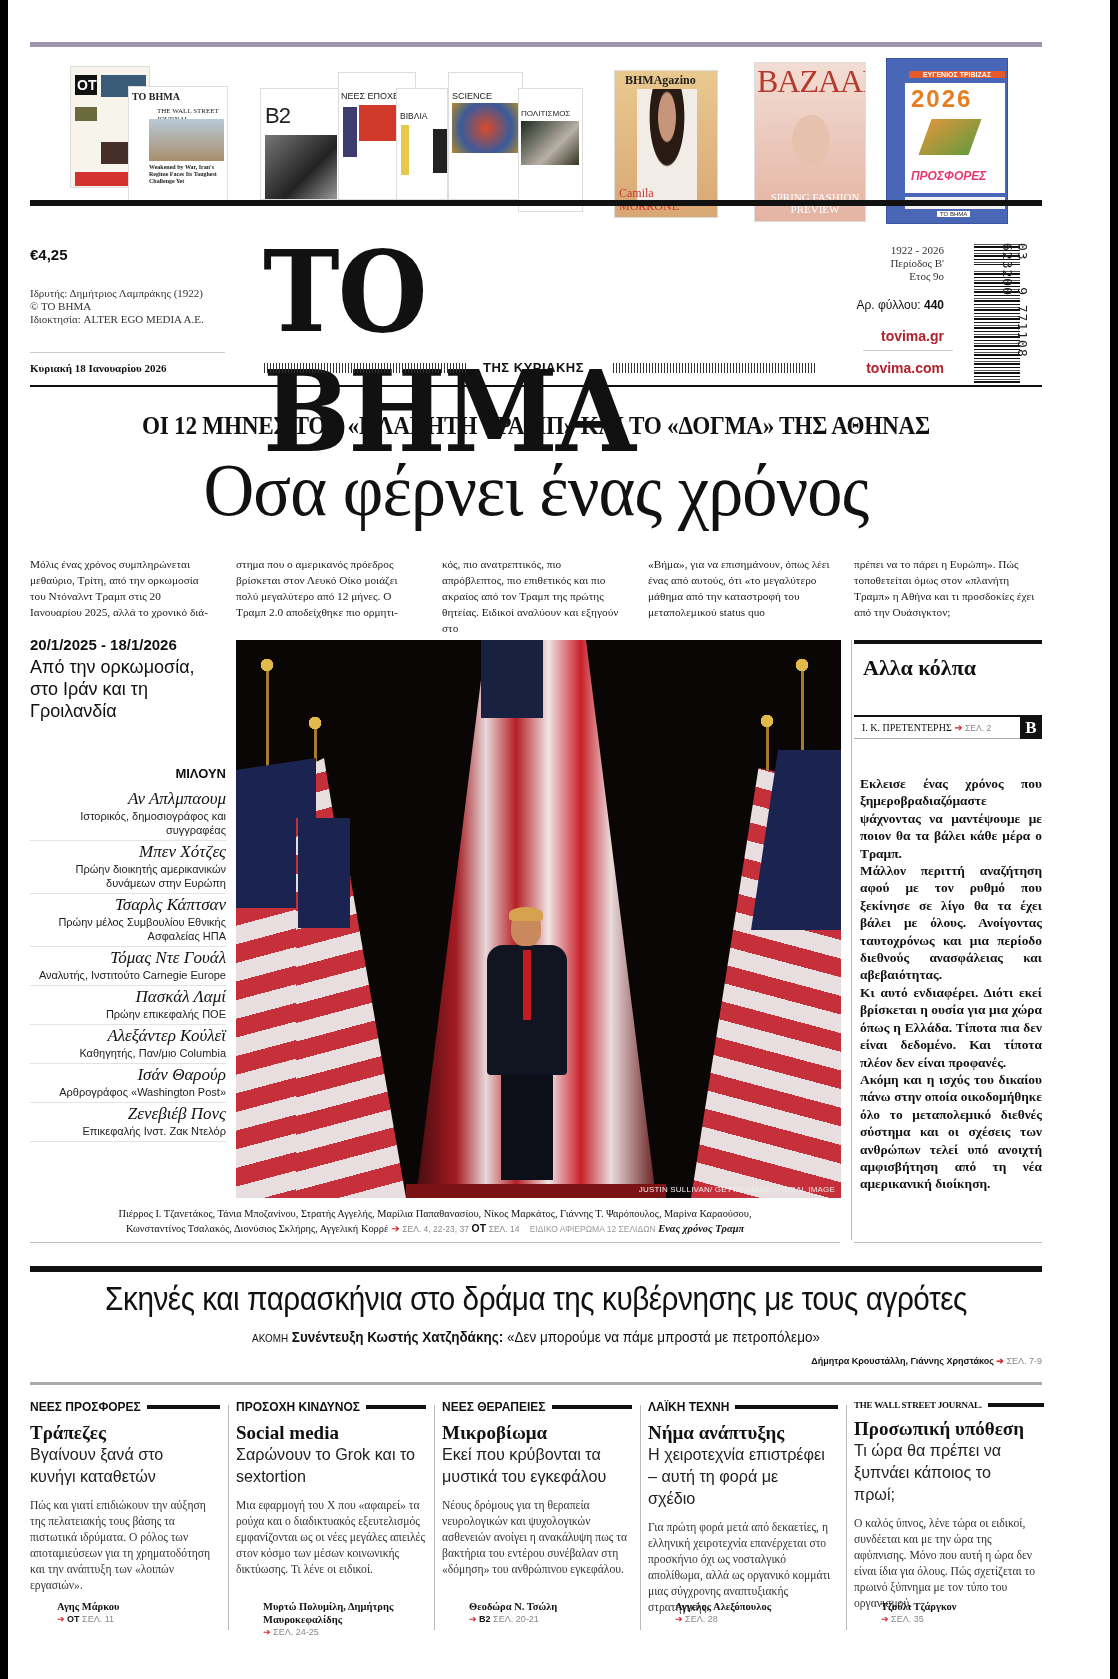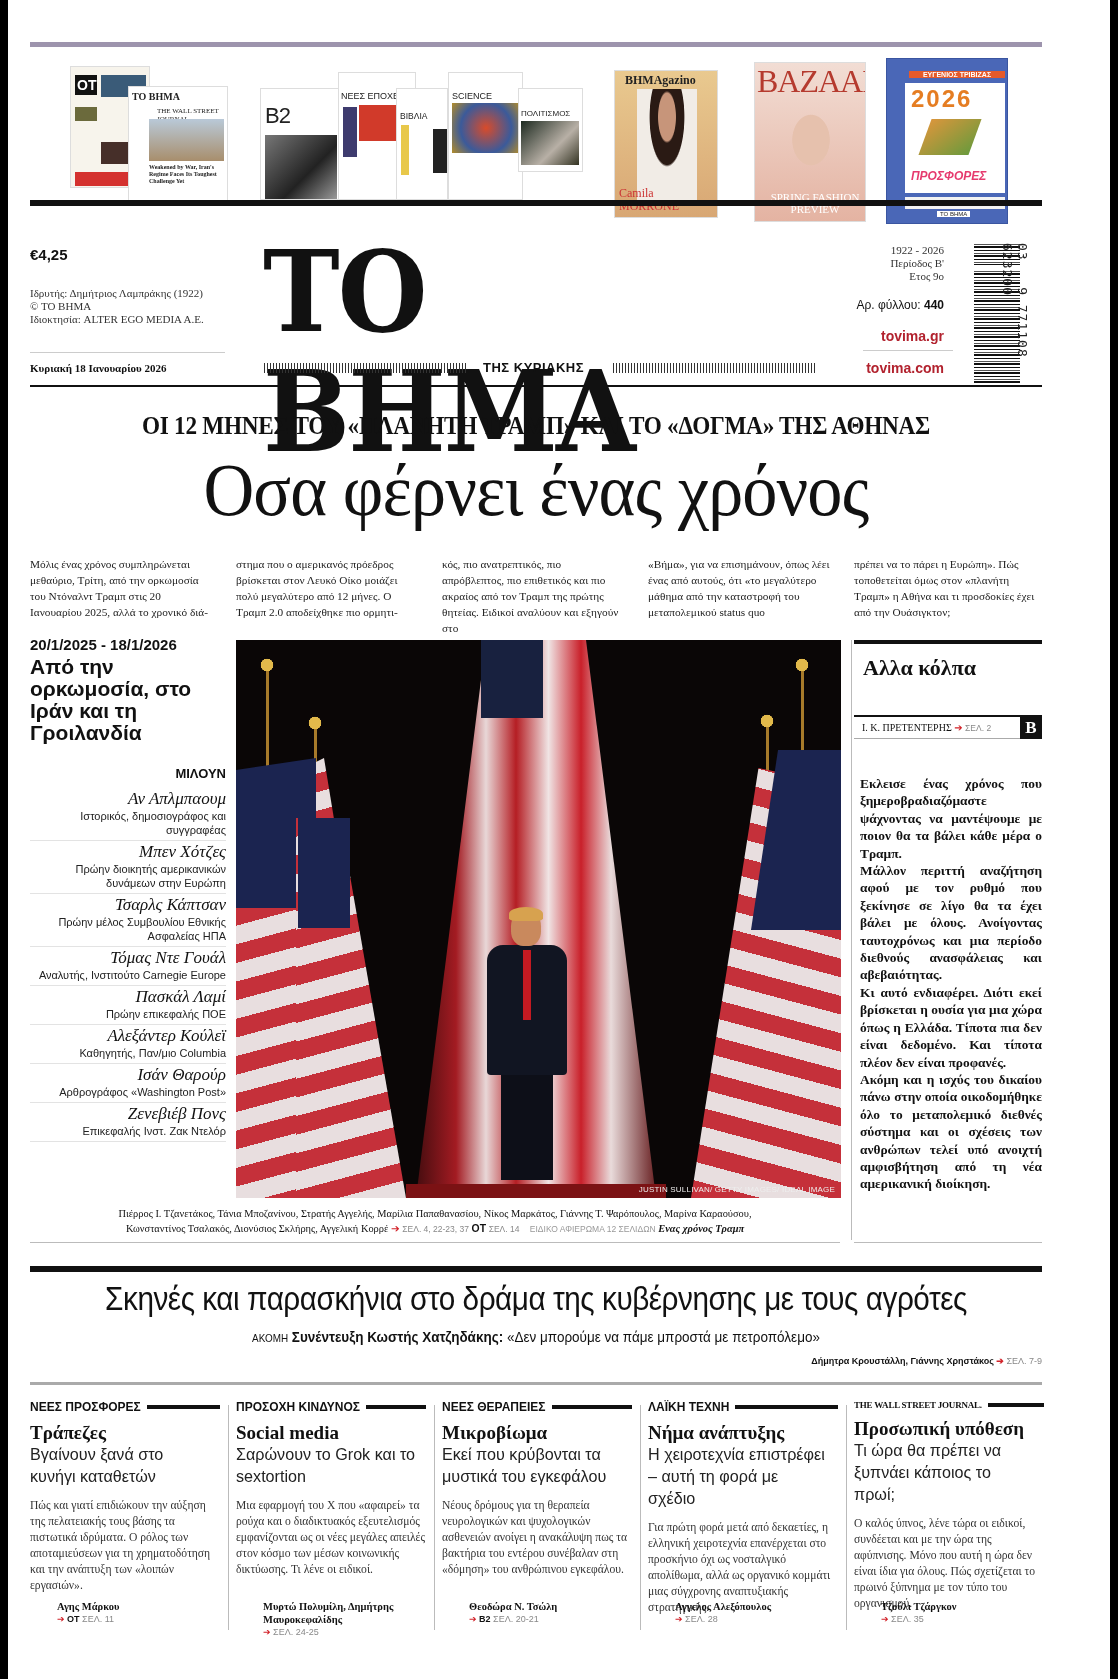--- a/index.html
+++ b/index.html
@@ -37,21 +37,21 @@
 
   
   .kicker { left: 22px; top: 412px; width: 1012px; text-align: center; font-family: "Liberation Serif", serif; font-weight: 700; font-size: 25px; letter-spacing: -.3px; transform: scaleX(.93); }
   .headline { left: 22px; top: 448px; width: 1012px; text-align: center; font-family: "Liberation Serif", serif; font-size: 74px; line-height: 84px; letter-spacing: -1px; transform: scaleX(.95); }
 
   .intro { top: 556px; width: 182px; font-family: "Liberation Serif", serif; font-size: 11.3px; line-height: 16px; color: #222; }
 
   
   .rangebox { left: 22px; top: 636px; width: 196px; text-align: left; }
   .range { font-size: 15px; font-weight: 700; }
-  .rtitle { font-size: 21px; font-weight: 700; line-height: 22px; margin-top: 3px; }
+  .rtitle { font-size: 18px; font-weight: 400; line-height: 22px; margin-top: 3px; }
   .speak-label { left: 22px; top: 766px; width: 196px; text-align: right; font-size: 13px; font-weight: 700; }
   .speakers { left: 22px; top: 788px; width: 196px; text-align: right; }
   .speaker { border-bottom: 1px solid #e3e3e3; padding: 1px 0 3px; }
   .speaker .nm { font-family: "Liberation Serif", serif; font-style: italic; font-size: 17px; line-height: 20px; }
   .speaker .rl { font-size: 11px; line-height: 14px; color: #222; }
 
   
   .photo { left: 228px; top: 640px; width: 605px; height: 558px; background: #0a0606; overflow: hidden; }
   .photo .credit { position: absolute; right: 6px; bottom: 4px; font-size: 8px; color: #eee; letter-spacing: .2px; }
   .flagL, .flagR { position: absolute; width: 150px; height: 430px; bottom: 0; }
@@ -145,21 +145,21 @@
   </div>
   <div class="thumb" style="left:388px;top:88px;width:52px;height:112px;background:#fff;">
     <span class="lbl" style="left:3px;top:22px;font-size:8.5px;">ΒΙΒΛΙΑ</span>
     <div class="blk" style="left:4px;top:36px;width:8px;height:50px;background:#e8c84a;"></div>
     <div class="blk" style="left:36px;top:40px;width:16px;height:44px;background:#222;"></div>
   </div>
   <div class="thumb" style="left:440px;top:72px;width:75px;height:128px;background:#fff;">
     <span class="lbl" style="left:3px;top:18px;font-size:9px;">SCIENCE</span>
     <div class="blk" style="left:3px;top:30px;width:68px;height:50px;background:radial-gradient(circle,#d94b2a,#3b5a9a 60%,#b38d2a);"></div>
   </div>
-  <div class="thumb" style="left:510px;top:88px;width:65px;height:84px;background:#fff;">
+  <div class="thumb" style="left:510px;top:88px;width:65px;height:124px;background:#fff;">
     <span class="lbl" style="left:2px;top:20px;font-size:8px;">ΠΟΛΙΤΙΣΜΟΣ</span>
     <div class="blk" style="left:2px;top:32px;width:58px;height:44px;background:linear-gradient(135deg,#1d2a20,#b8b0a6 60%,#332);"></div>
   </div>
   <div class="thumb" style="left:606px;top:70px;width:104px;height:148px;background:linear-gradient(#e9c98f,#d8a774);">
     <span class="lbl" style="left:10px;top:2px;font-family:'Liberation Serif',serif;font-weight:700;font-size:12px;">ΒΗΜΑgazino</span>
     <div class="blk" style="left:22px;top:18px;width:60px;height:112px;background:radial-gradient(ellipse at 50% 25%,#c7957a 20%,#2a1a14 22%,#2a1a14 40%,#f1ece6 42%);"></div>
     <span class="lbl" style="left:4px;top:116px;width:96px;font-family:'Liberation Serif',serif;font-size:12px;line-height:13px;color:#c33;">Camila MORRONE</span>
   </div>
   <div class="thumb" style="left:746px;top:62px;width:112px;height:160px;background:linear-gradient(#f2ddd4,#e4b3a2);">
     <span class="lbl" style="left:2px;top:0px;font-family:'Liberation Serif',serif;font-size:32px;color:#b53a2e;letter-spacing:-1px;">BAZAAR</span>

